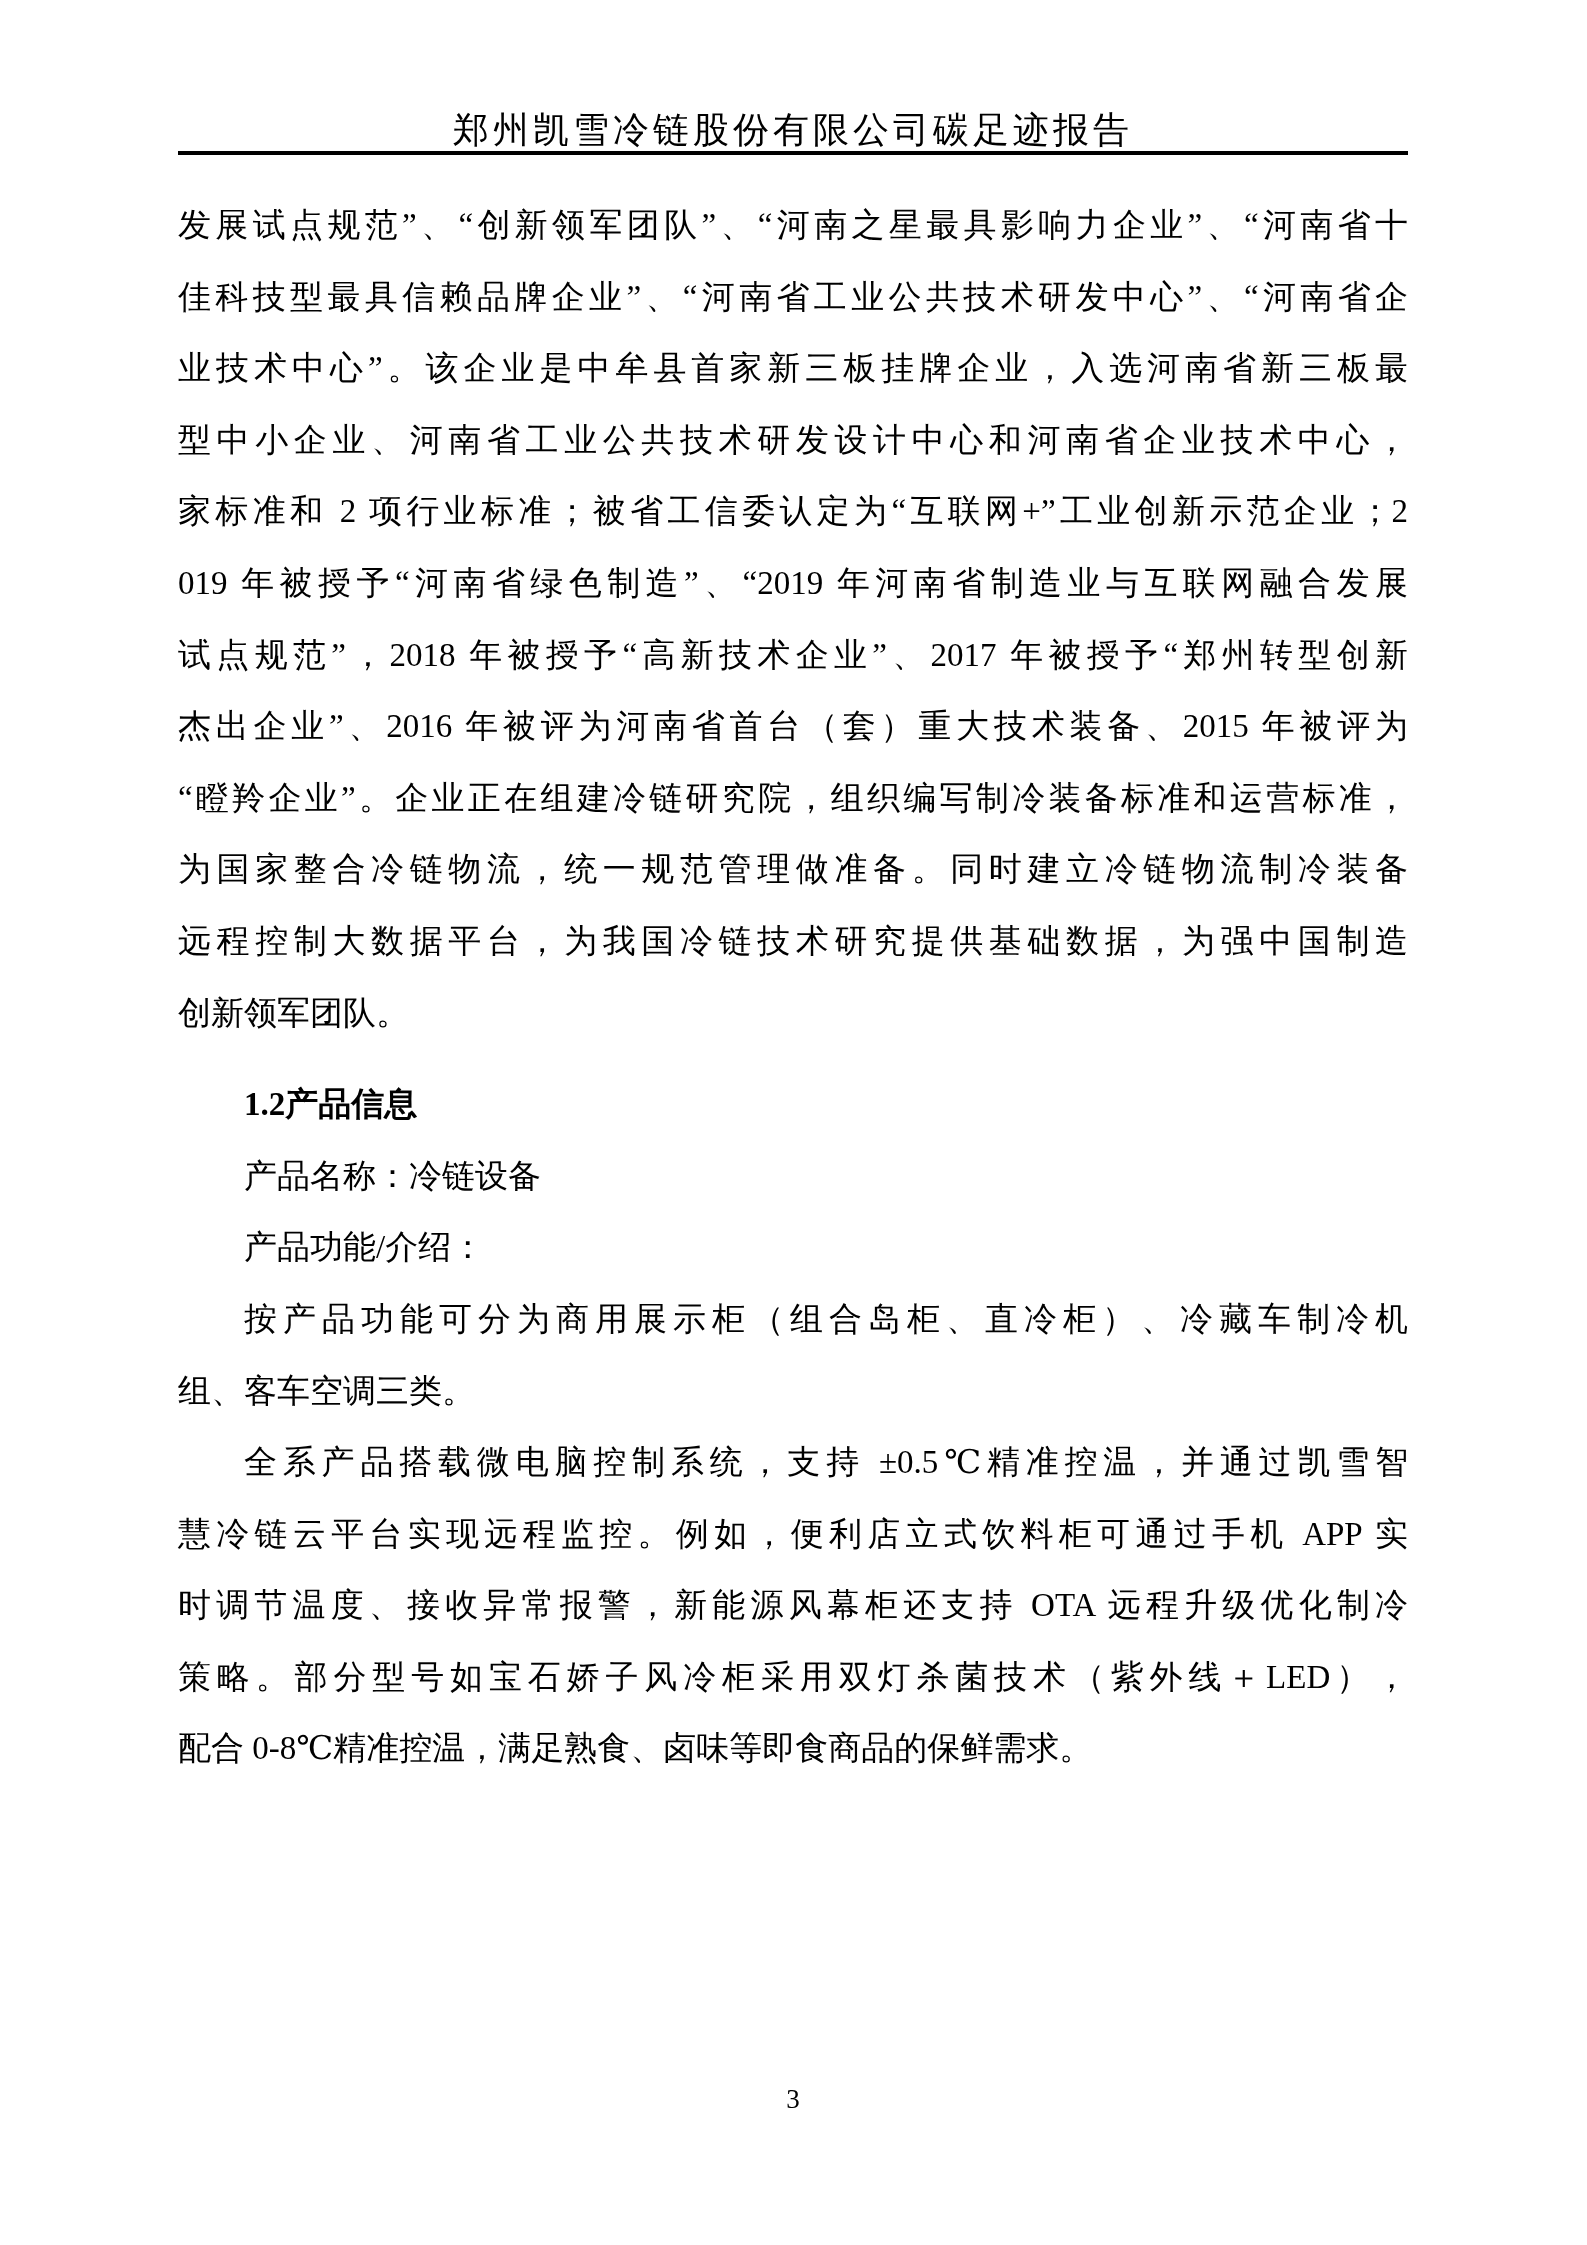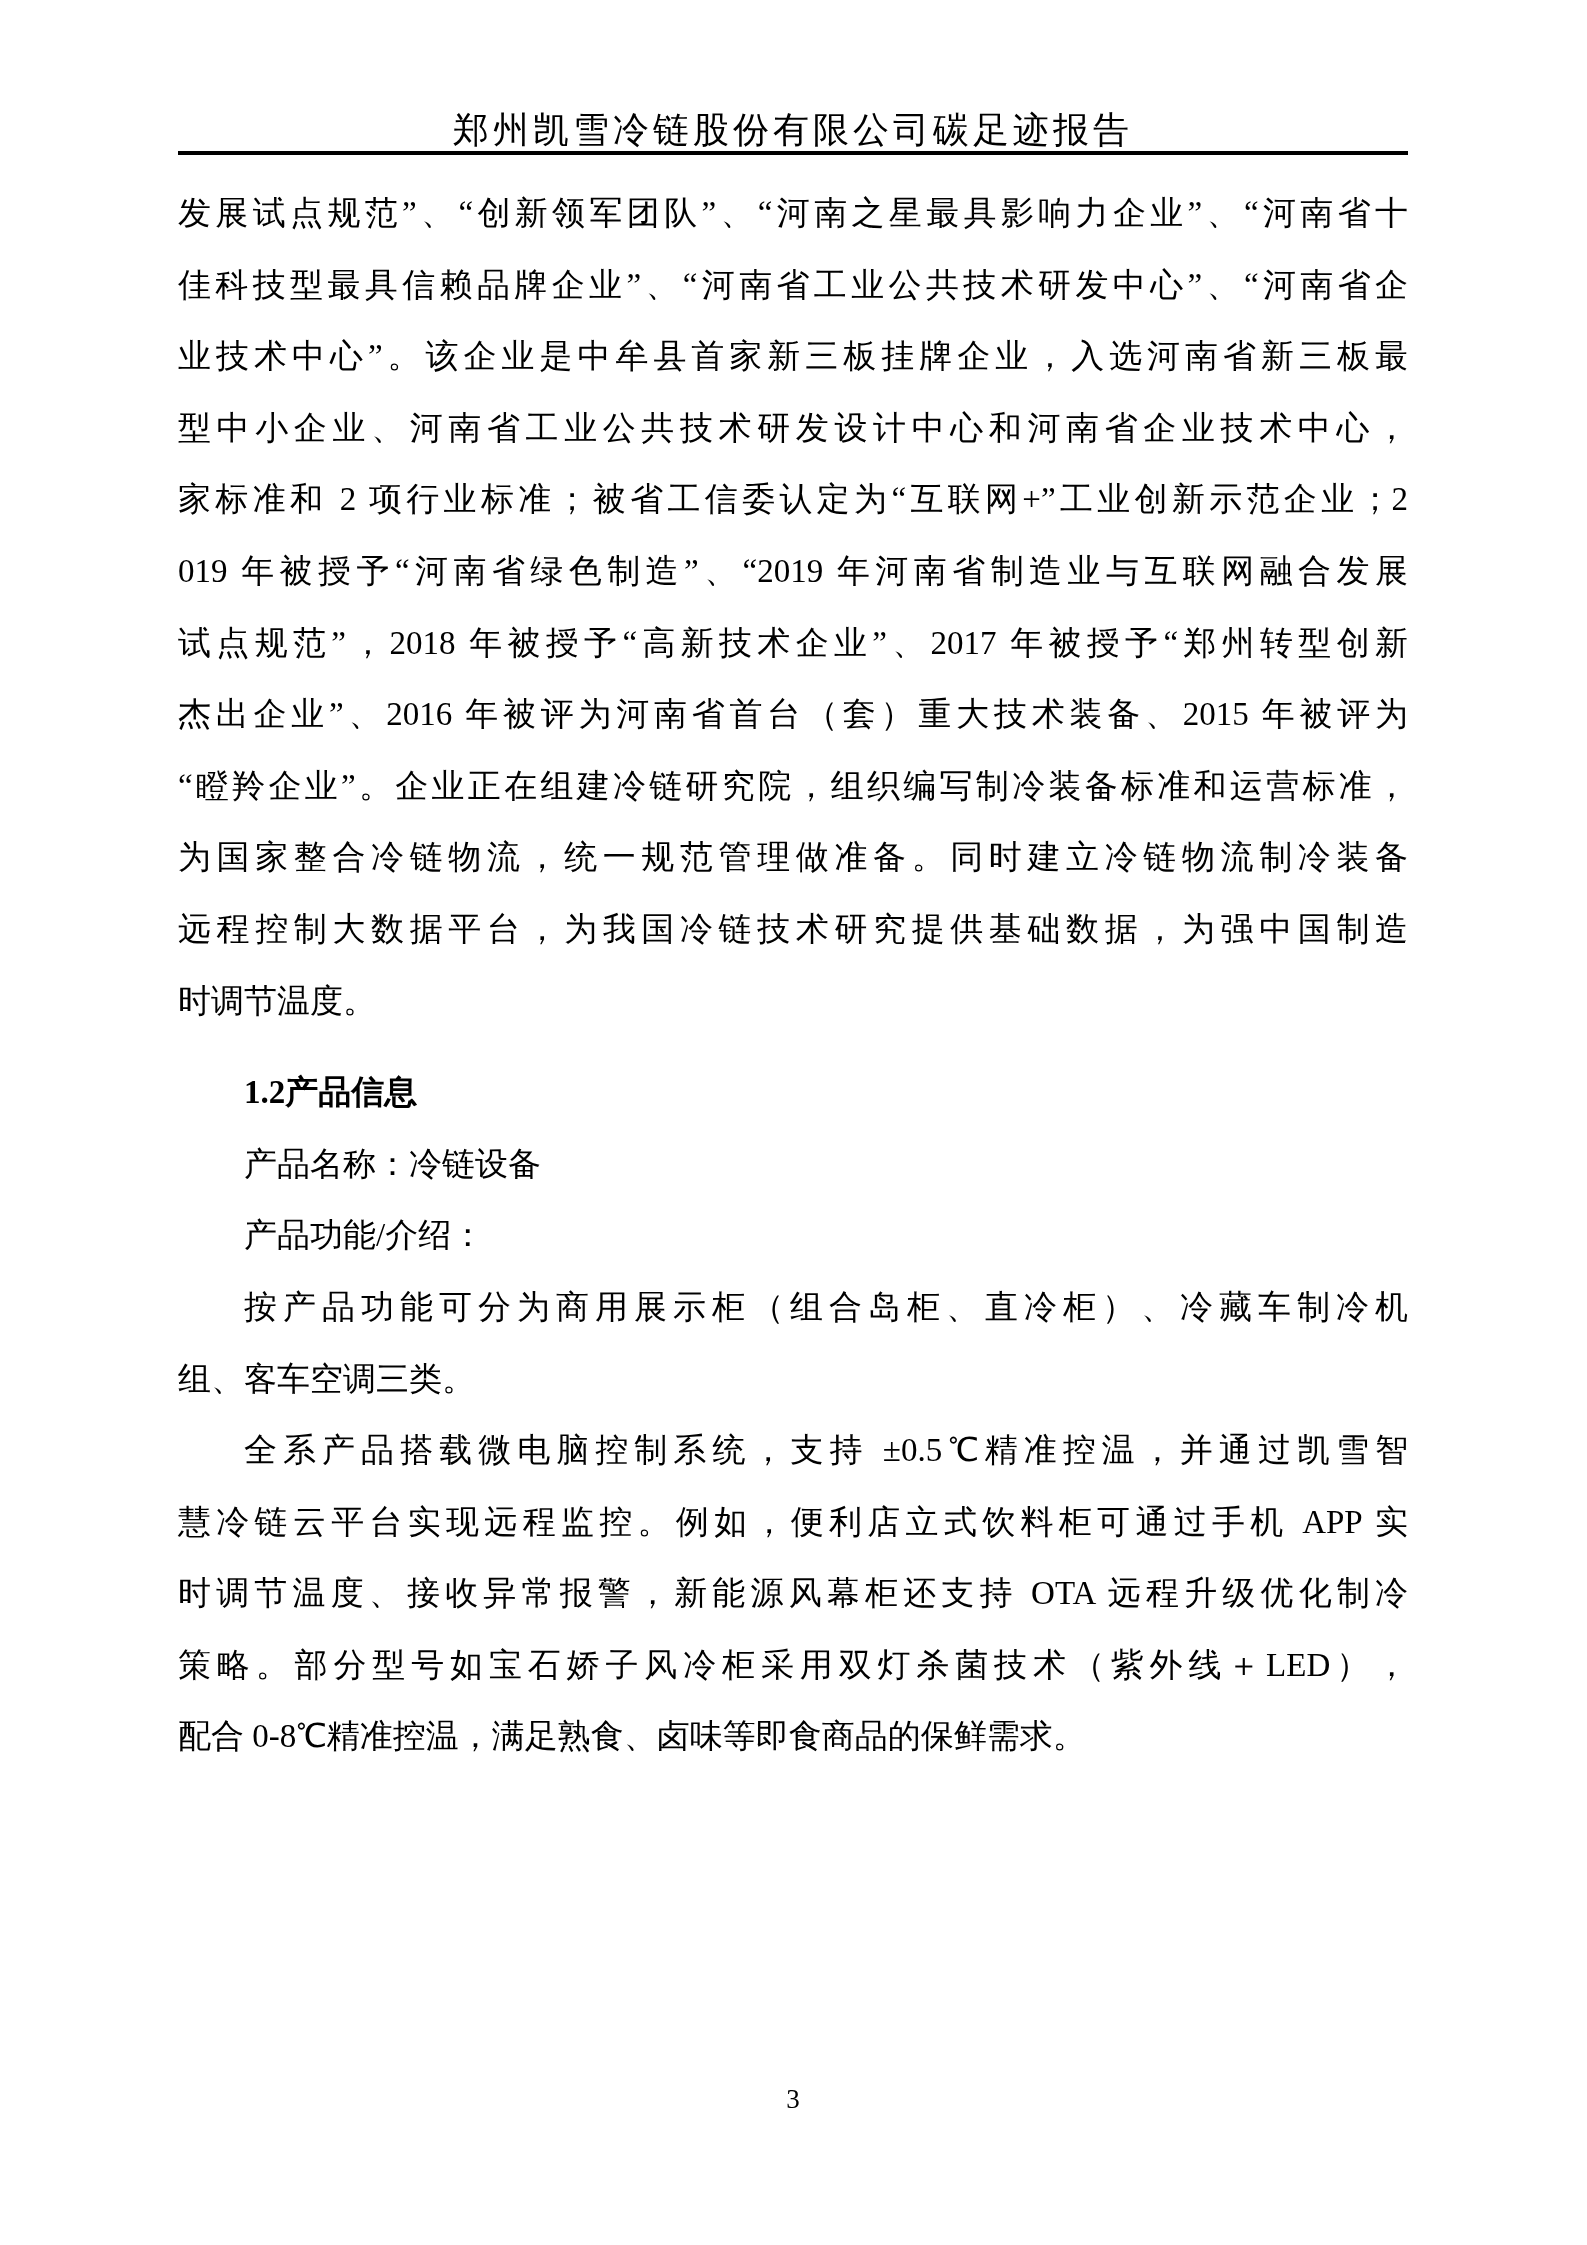--- a/index.html
+++ b/index.html
@@ -30,27 +30,26 @@
   .header-divider {
     position: absolute;
     top: 151px;
     left: 178px;
     width: 1230px;
     height: 0;
     border-top: 4px solid #000000;
   }
   .content {
     position: absolute;
-    top: 178px;
+    top: 190px;
     left: 178px;
     width: 1230px;
     font-size: 33px;
     line-height: 71.6px;
     color: #000000;
-    font-family: Liberation Serif, serif;
   }
   .line {
     text-align: justify;
     text-align-last: justify;
     text-justify: inter-character;
     white-space: normal;
   }
   .para-end {
     text-align-last: left;
   }
@@ -93,21 +92,21 @@
         <div class="line">佳科技型最具信赖品牌企业”、“河南省工业公共技术研发中心”、“河南省企</div>
         <div class="line">业技术中心”。该企业是中牟县首家新三板挂牌企业，入选河南省新三板最</div>
         <div class="line">型中小企业、河南省工业公共技术研发设计中心和河南省企业技术中心，</div>
         <div class="line">家标准和 2 项行业标准；被省工信委认定为“互联网+”工业创新示范企业；2</div>
         <div class="line">019 年被授予“河南省绿色制造”、“2019 年河南省制造业与互联网融合发展</div>
         <div class="line">试点规范”，2018 年被授予“高新技术企业”、2017 年被授予“郑州转型创新</div>
         <div class="line">杰出企业”、2016 年被评为河南省首台（套）重大技术装备、2015 年被评为</div>
         <div class="line">“瞪羚企业”。企业正在组建冷链研究院，组织编写制冷装备标准和运营标准，</div>
         <div class="line">为国家整合冷链物流，统一规范管理做准备。同时建立冷链物流制冷装备</div>
         <div class="line">远程控制大数据平台，为我国冷链技术研究提供基础数据，为强中国制造</div>
-        <div class="line para-end">时调节温度。</div>
+        <div class="line para-end">创新领军团队。</div>
       </div>
 
     <div class="line section-heading para-end">1.2产品信息</div>
 
     <div class="line single-line para-end">产品名称：冷链设备</div>
 
     <div class="line single-line para-end">产品功能/介绍：</div>
 
     <div class="paragraph indent-first">
         <div class="line">按产品功能可分为商用展示柜（组合岛柜、直冷柜）、冷藏车制冷机</div>

